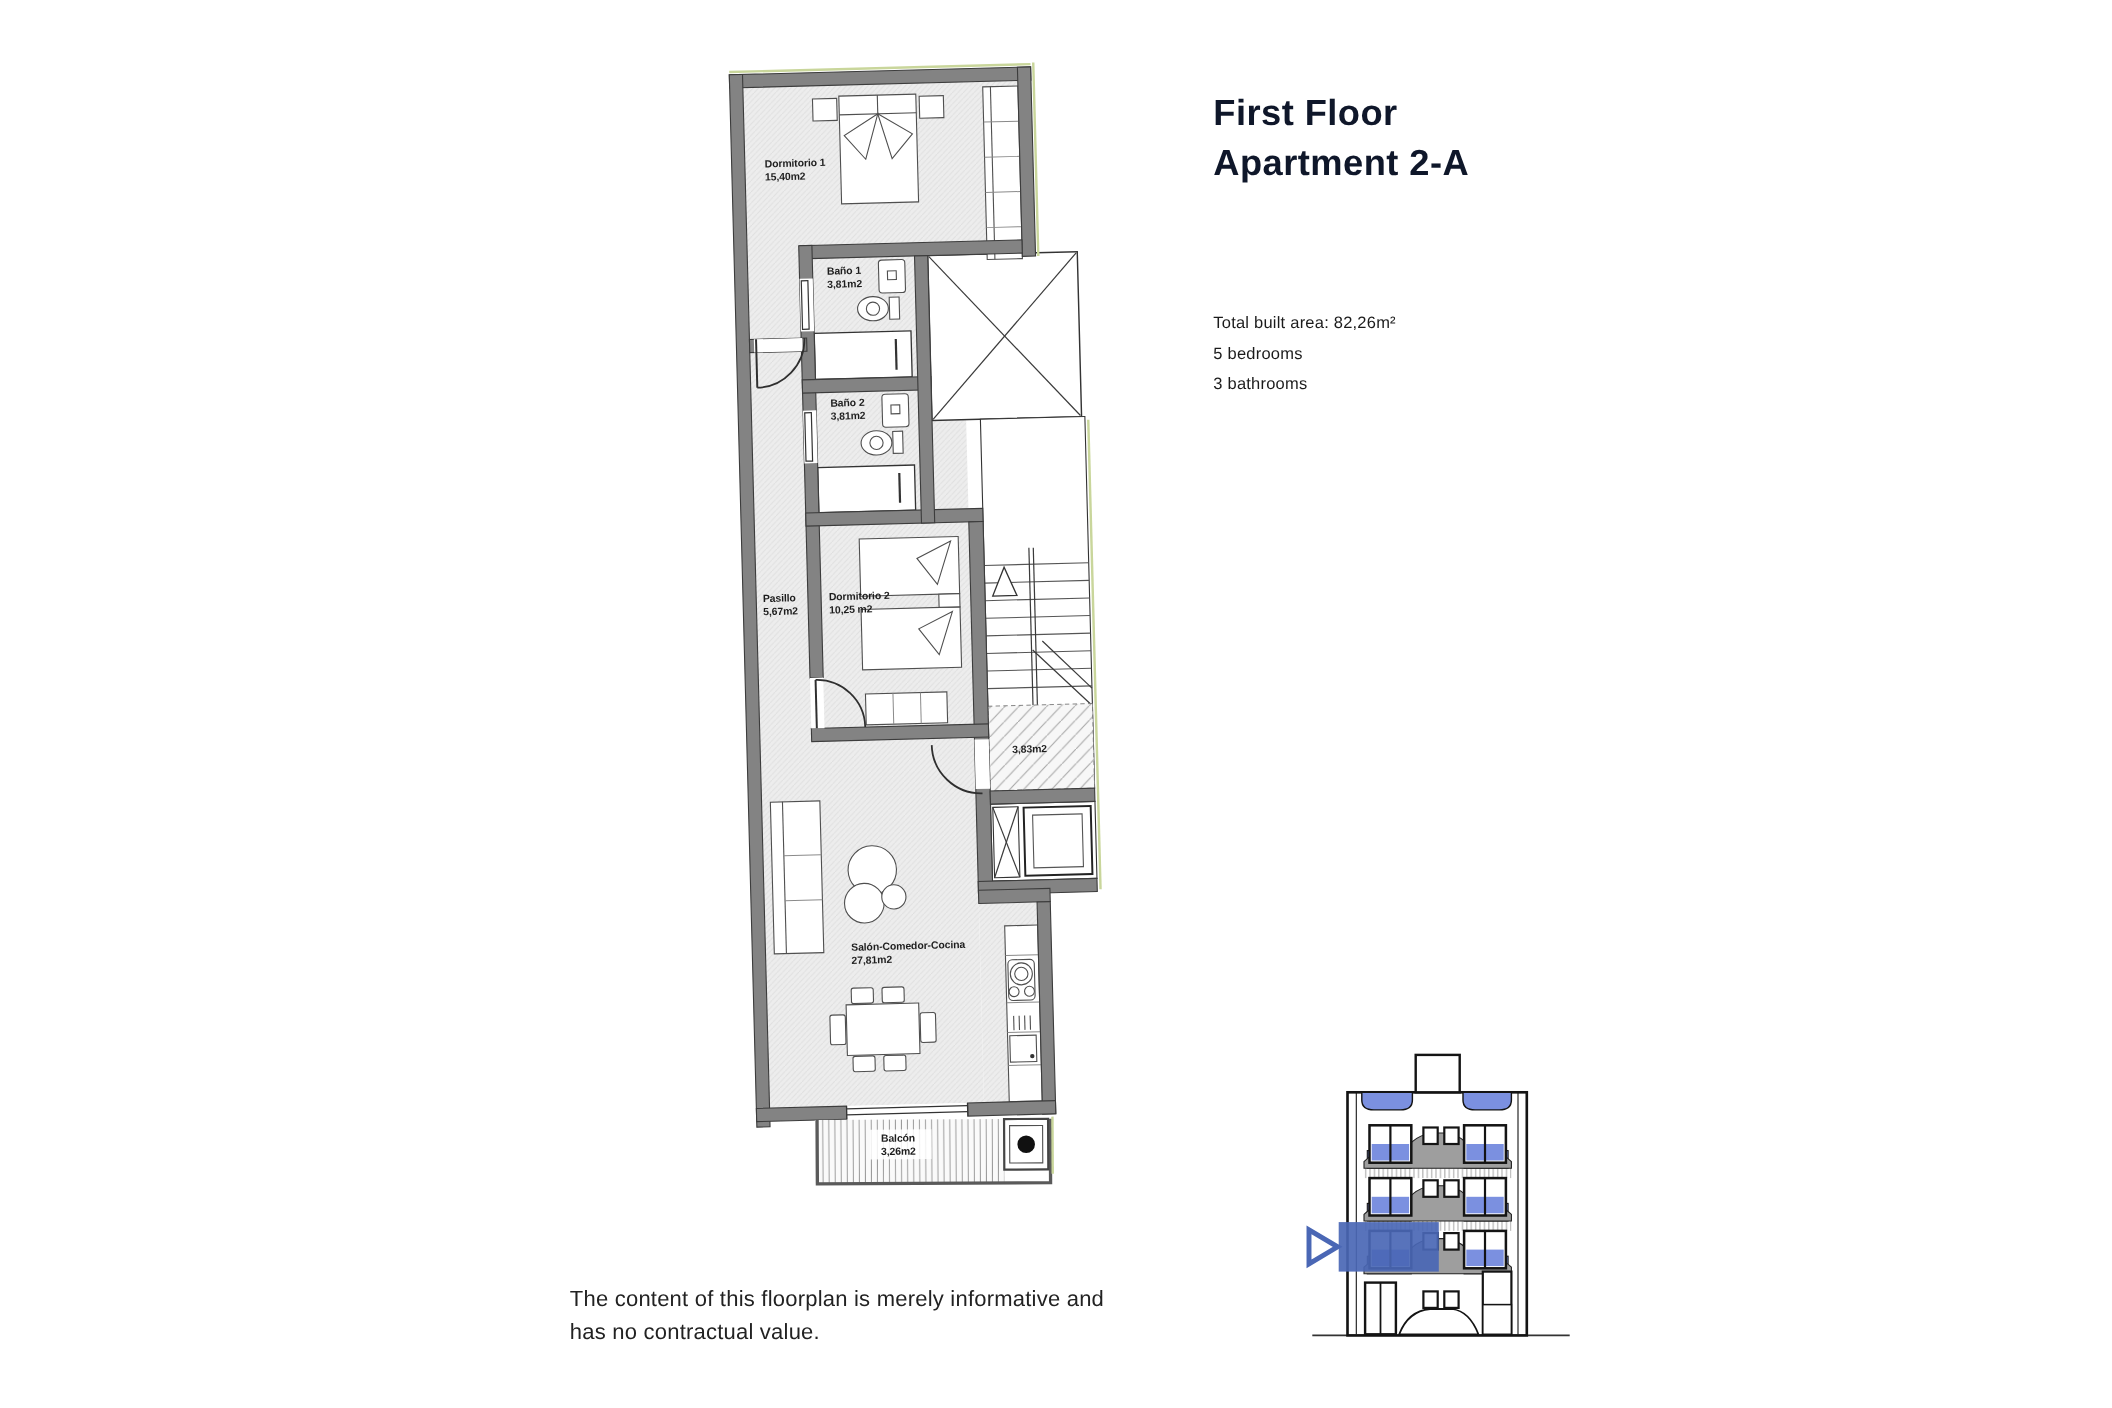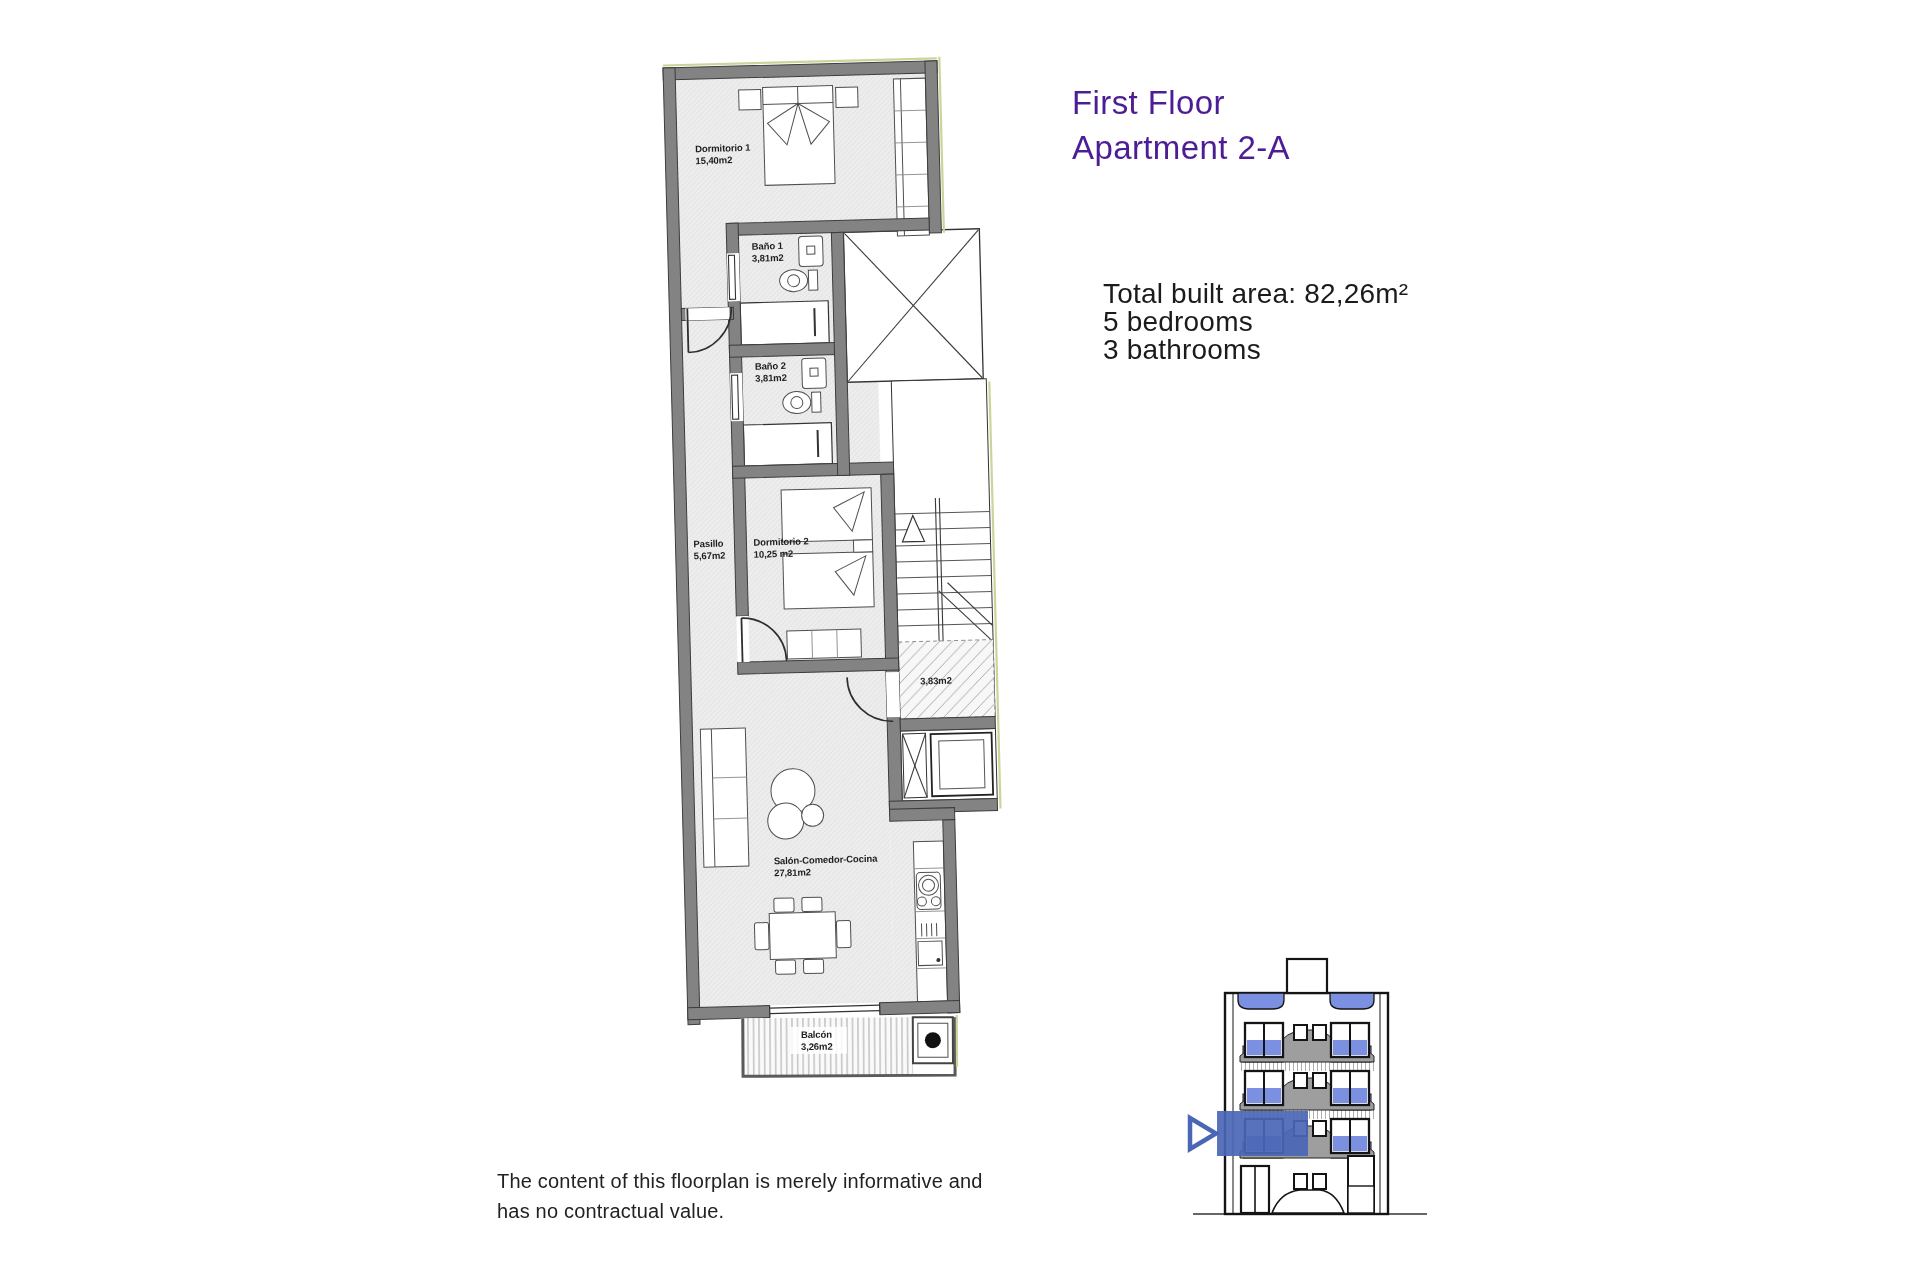--- a/index.html
+++ b/index.html
@@ -1,23 +1,23 @@
 <!DOCTYPE html>
 <html><head>
 <meta charset="utf-8">
 <style>
   html,body{margin:0;padding:0;background:#ffffff;}
   .canvas{position:relative;width:1920px;height:1280px;background:#ffffff;overflow:hidden;
           font-family:"Liberation Sans", sans-serif;}
   .plan-svg{position:absolute;left:0;top:0;width:1920px;height:1280px;}
-  .title{position:absolute;left:1072px;top:80px;font-size:33px;line-height:45px;
-         font-weight:400;color:#4c1d95;letter-spacing:.4px;}
-  .summary{position:absolute;left:1103px;top:280px;font-size:28px;line-height:28px;
+  .title{position:absolute;left:1103px;top:80px;font-size:33px;line-height:45px;
+         font-weight:700;color:#0f172a;letter-spacing:.4px;}
+  .summary{position:absolute;left:1103px;top:280px;font-size:15px;line-height:28px;
          font-weight:400;color:#1b1b1b;letter-spacing:.2px;}
-  .disclaimer{position:absolute;left:497px;top:1166px;font-size:20px;line-height:30px;
+  .disclaimer{position:absolute;left:518px;top:1166px;font-size:20px;line-height:30px;
          color:#222;letter-spacing:.2px;}
   
   .wall{fill:#838383;stroke:#3c3c3c;stroke-width:1;}
   .thinline{stroke:#3a3a3a;stroke-width:1.1;fill:none;}
   .furn{fill:#ffffff;stroke:#4f4f4f;stroke-width:1;}
   .furn-light{fill:none;stroke:#8a8a8a;stroke-width:.9;}
   .arc{fill:none;stroke:#2f2f2f;stroke-width:1.6;}
   .rl{font:700 9.5px "Liberation Sans", sans-serif;fill:#1d1d1d;letter-spacing:-0.1px;}
   .green{stroke:#c9d69b;stroke-width:2.2;fill:none;}
   .bld{stroke:#141414;fill:#ffffff;}

